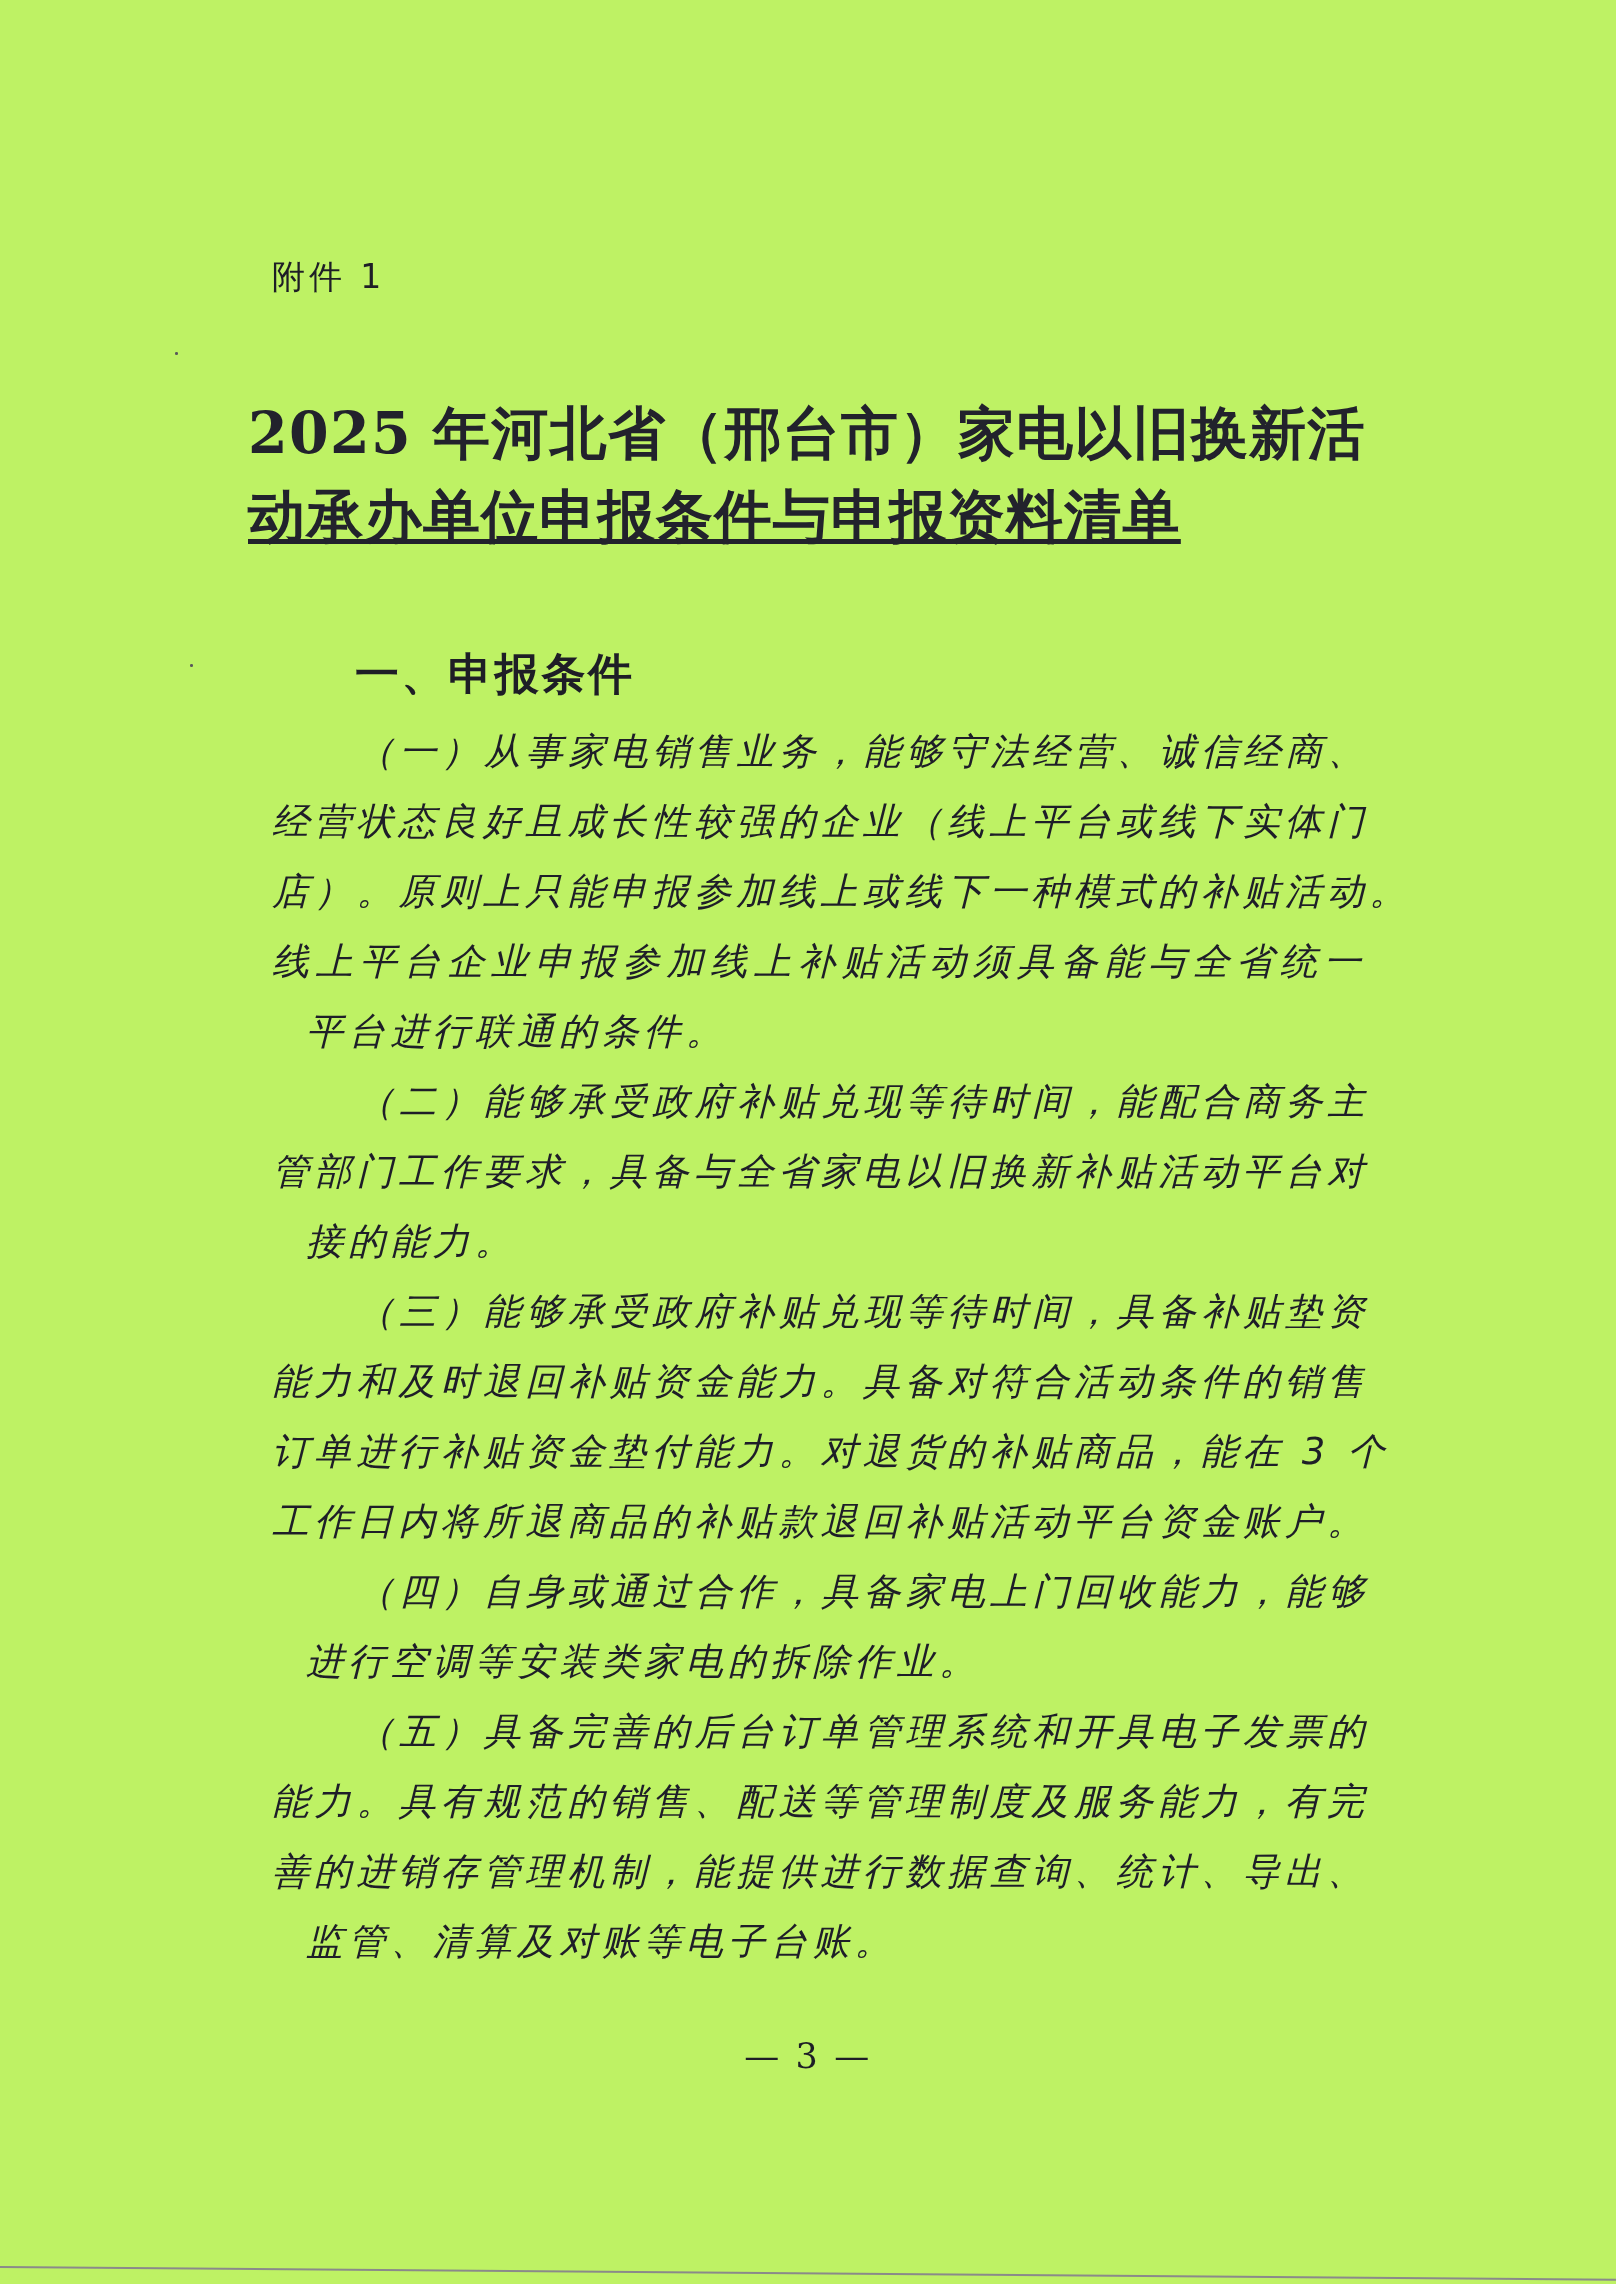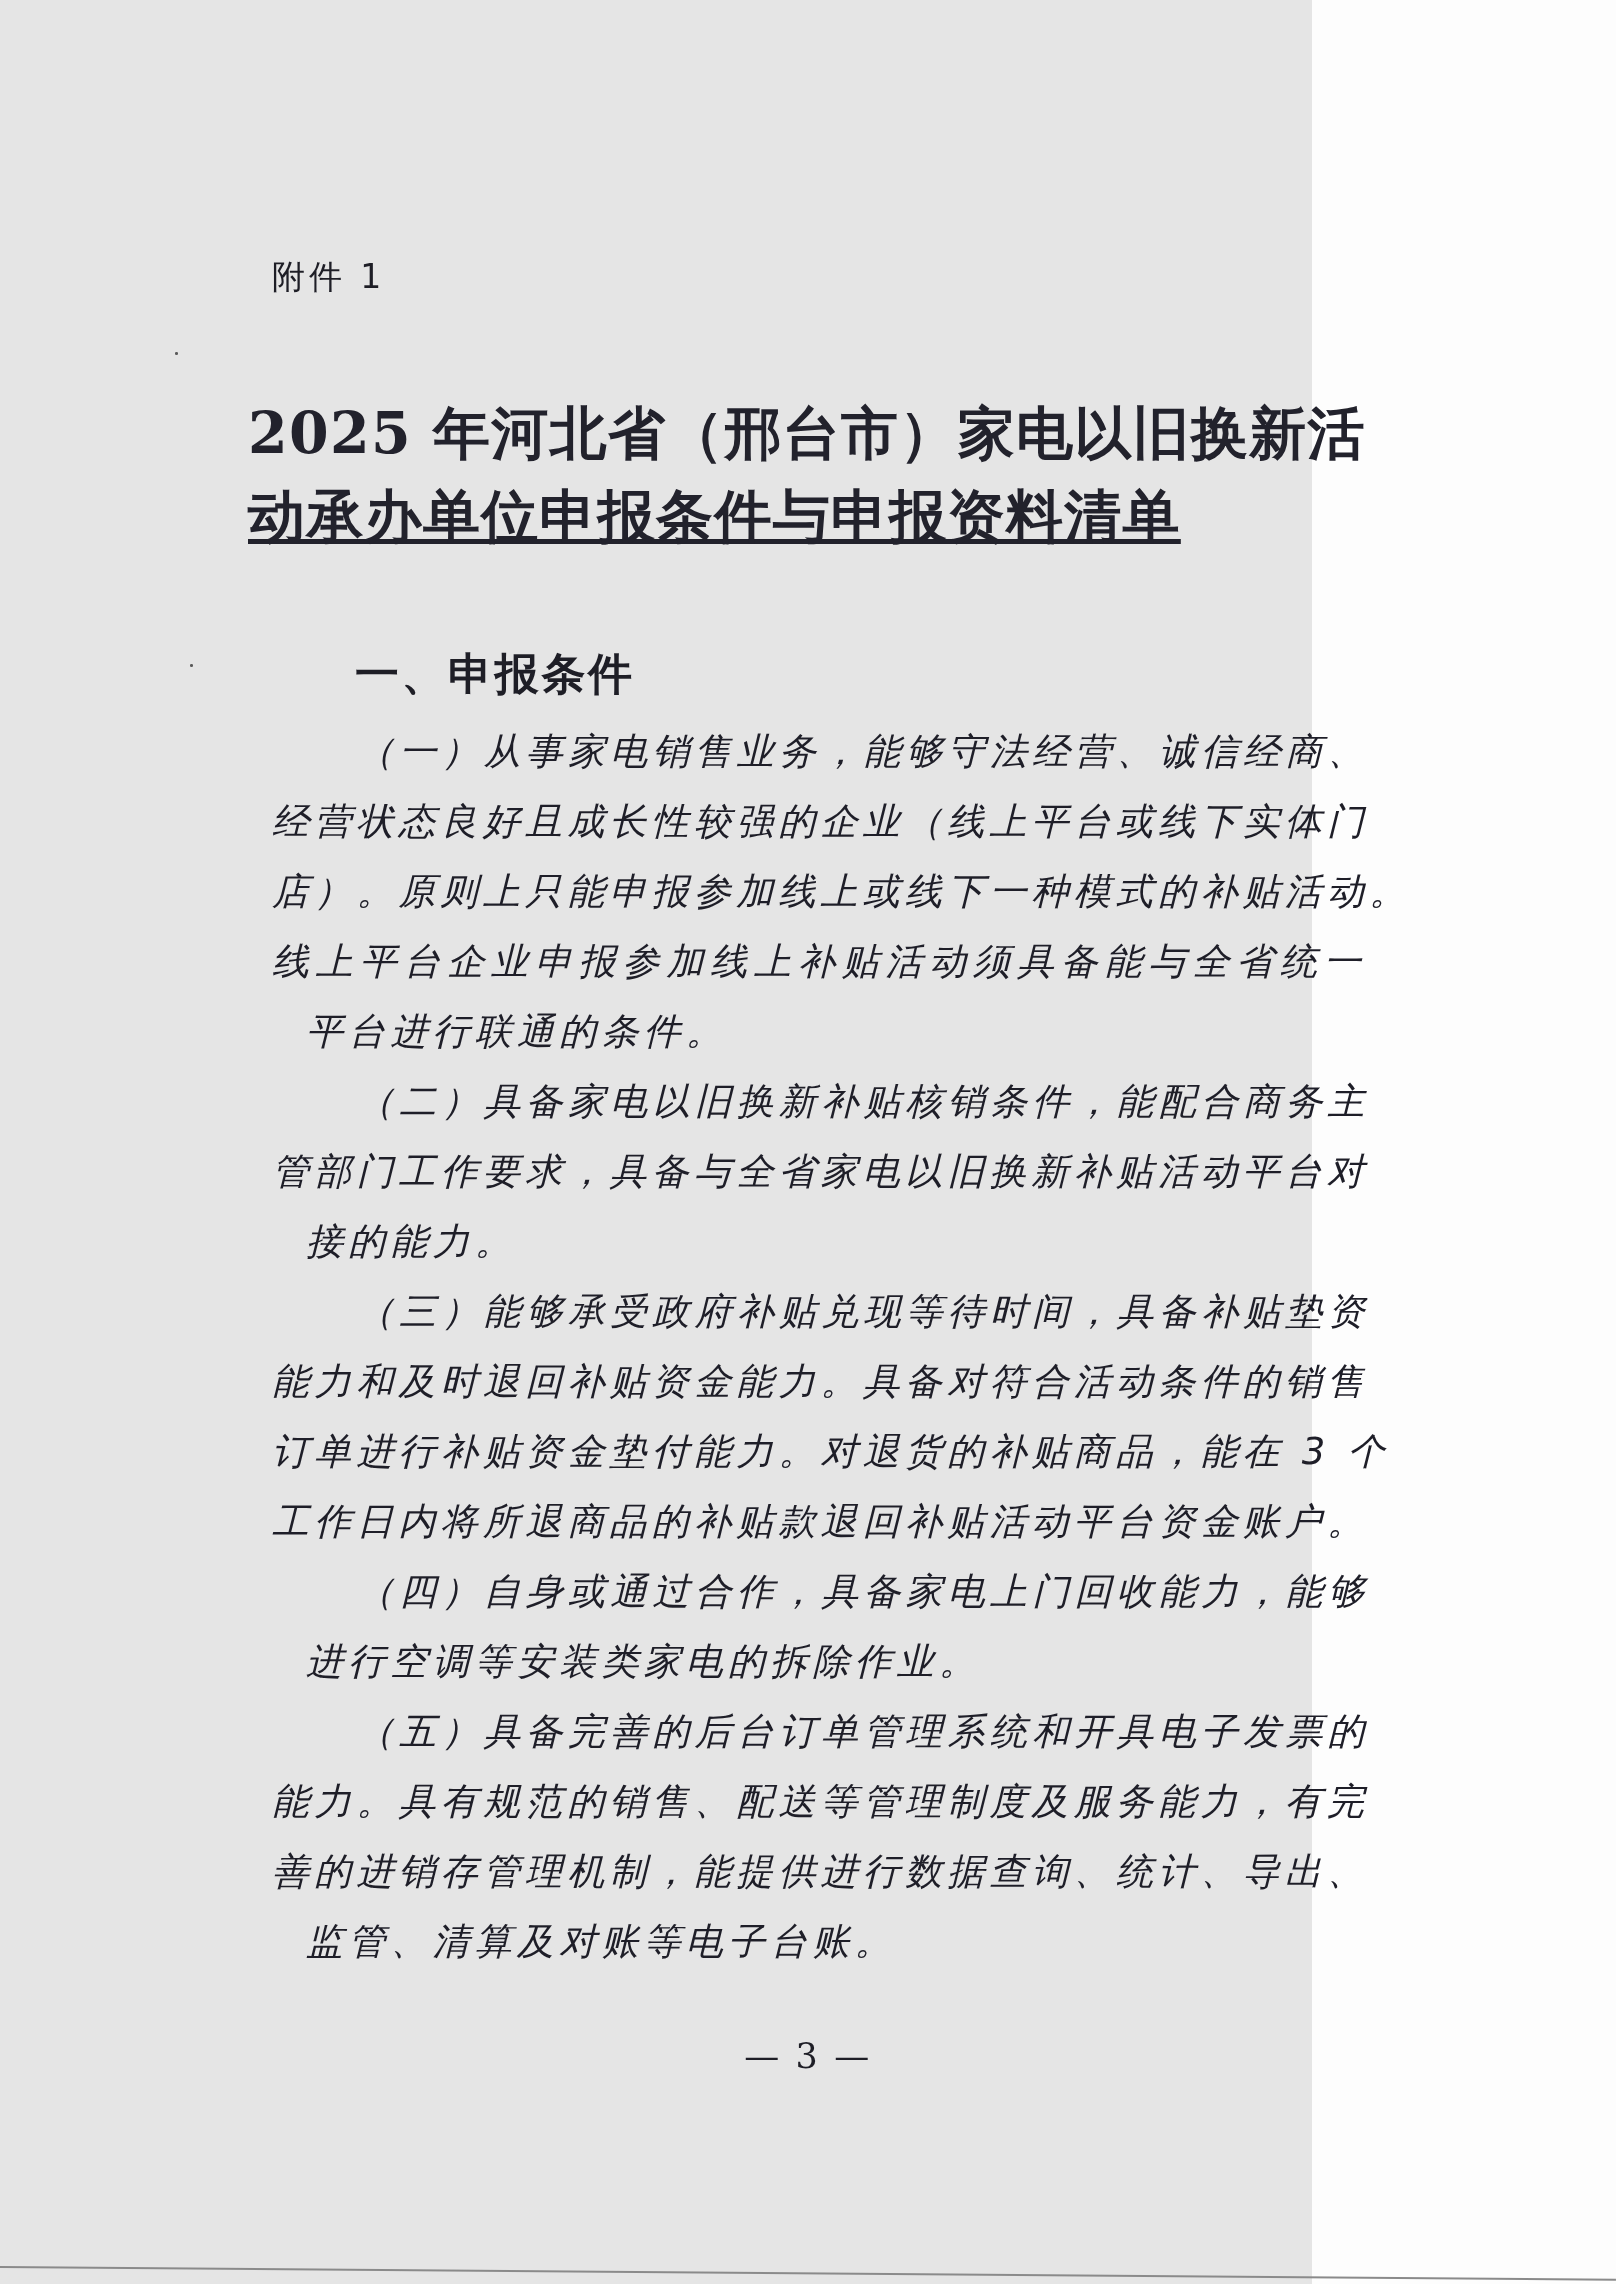--- a/index.html
+++ b/index.html
@@ -11,23 +11,23 @@
     width: 1616px;
     height: 2284px;
     position: relative;
     overflow: hidden;
     color: #1c1c24;
     font-family: "DejaVu Sans", "Liberation Sans", sans-serif;
   }
   .page {
     position: absolute;
     left: 0; top: 0;
-    width: 1312px;
+    width: 1616px;
     height: 2284px;
-    background: #e5e5e5;
+    background: #bef264;
   }
   .attachment-label {
     position: absolute;
     left: 272px;
     top: 255px;
     font-size: 33px;
     letter-spacing: 3.9px;
     font-weight: 500;
     color: #1e1e26;
   }
@@ -119,21 +119,21 @@
 
     <div>
       <span class="line indent">（一）从事家电销售业务，能够守法经营、诚信经商、</span>
       <span class="line">经营状态良好且成长性较强的企业（线上平台或线下实体门</span>
       <span class="line">店）。原则上只能申报参加线上或线下一种模式的补贴活动。</span>
       <span class="line">线上平台企业申报参加线上补贴活动须具备能与全省统一</span>
       <span class="line last">平台进行联通的条件。</span>
     </div>
 
     <div>
-      <span class="line indent">（二）具备家电以旧换新补贴核销条件，能配合商务主</span>
+      <span class="line indent">（二）能够承受政府补贴兑现等待时间，能配合商务主</span>
       <span class="line">管部门工作要求，具备与全省家电以旧换新补贴活动平台对</span>
       <span class="line last">接的能力。</span>
     </div>
 
     <div>
       <span class="line indent">（三）能够承受政府补贴兑现等待时间，具备补贴垫资</span>
       <span class="line">能力和及时退回补贴资金能力。具备对符合活动条件的销售</span>
       <span class="line">订单进行补贴资金垫付能力。对退货的补贴商品，能在 3 个</span>
       <span class="line">工作日内将所退商品的补贴款退回补贴活动平台资金账户。</span>
     </div>

